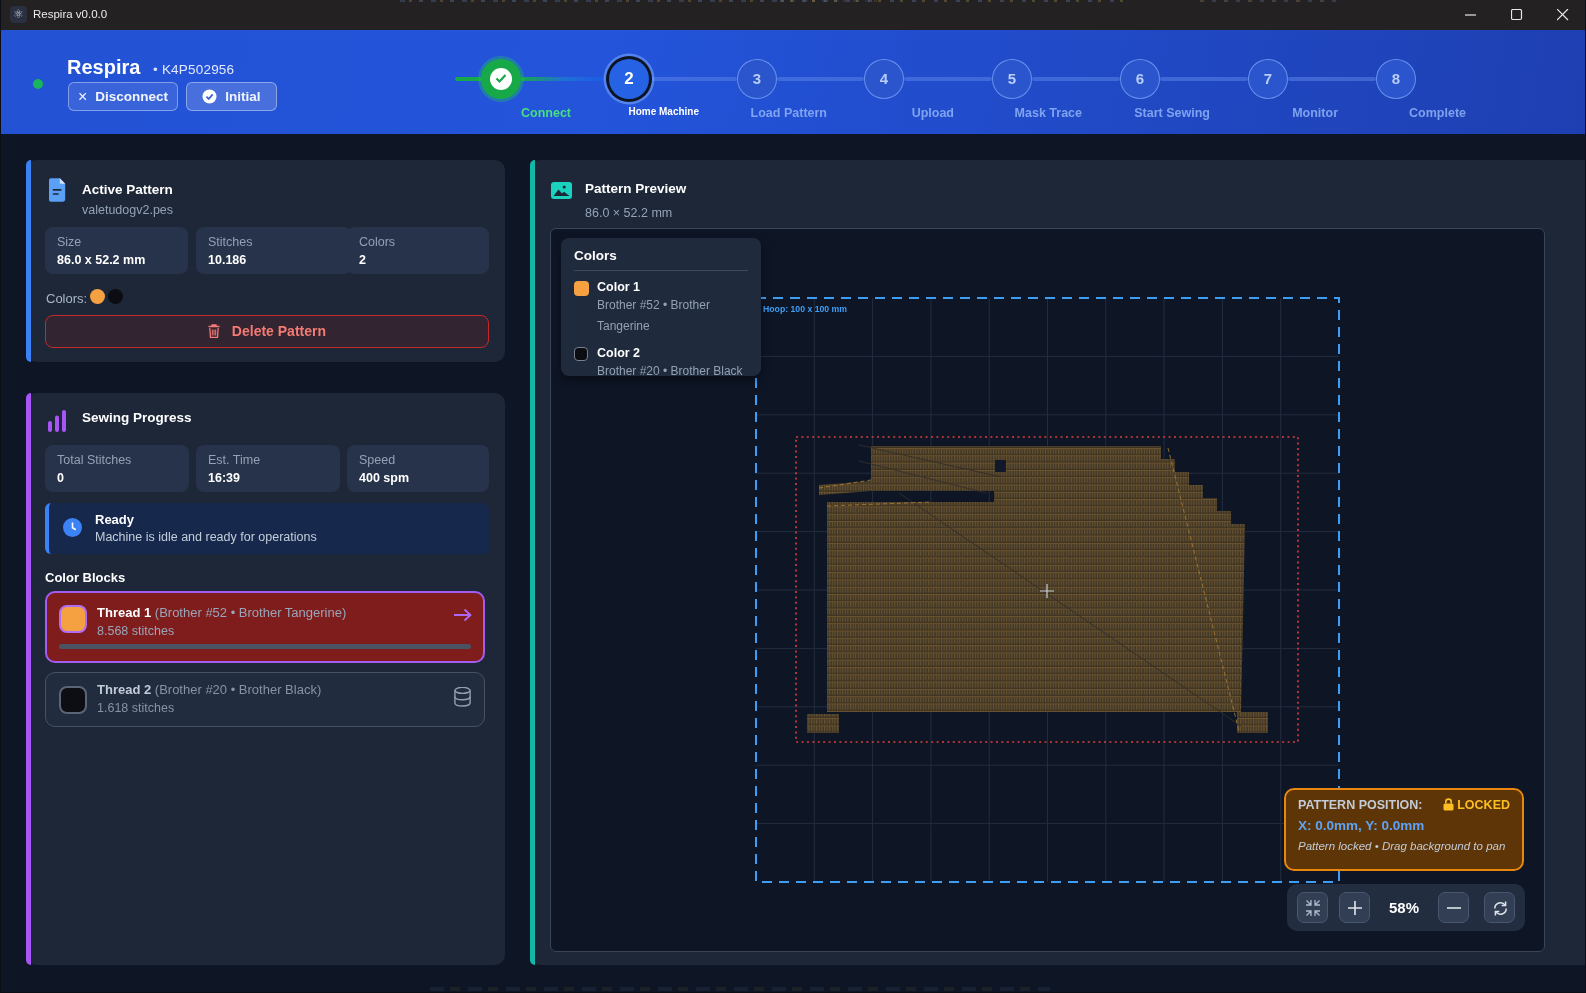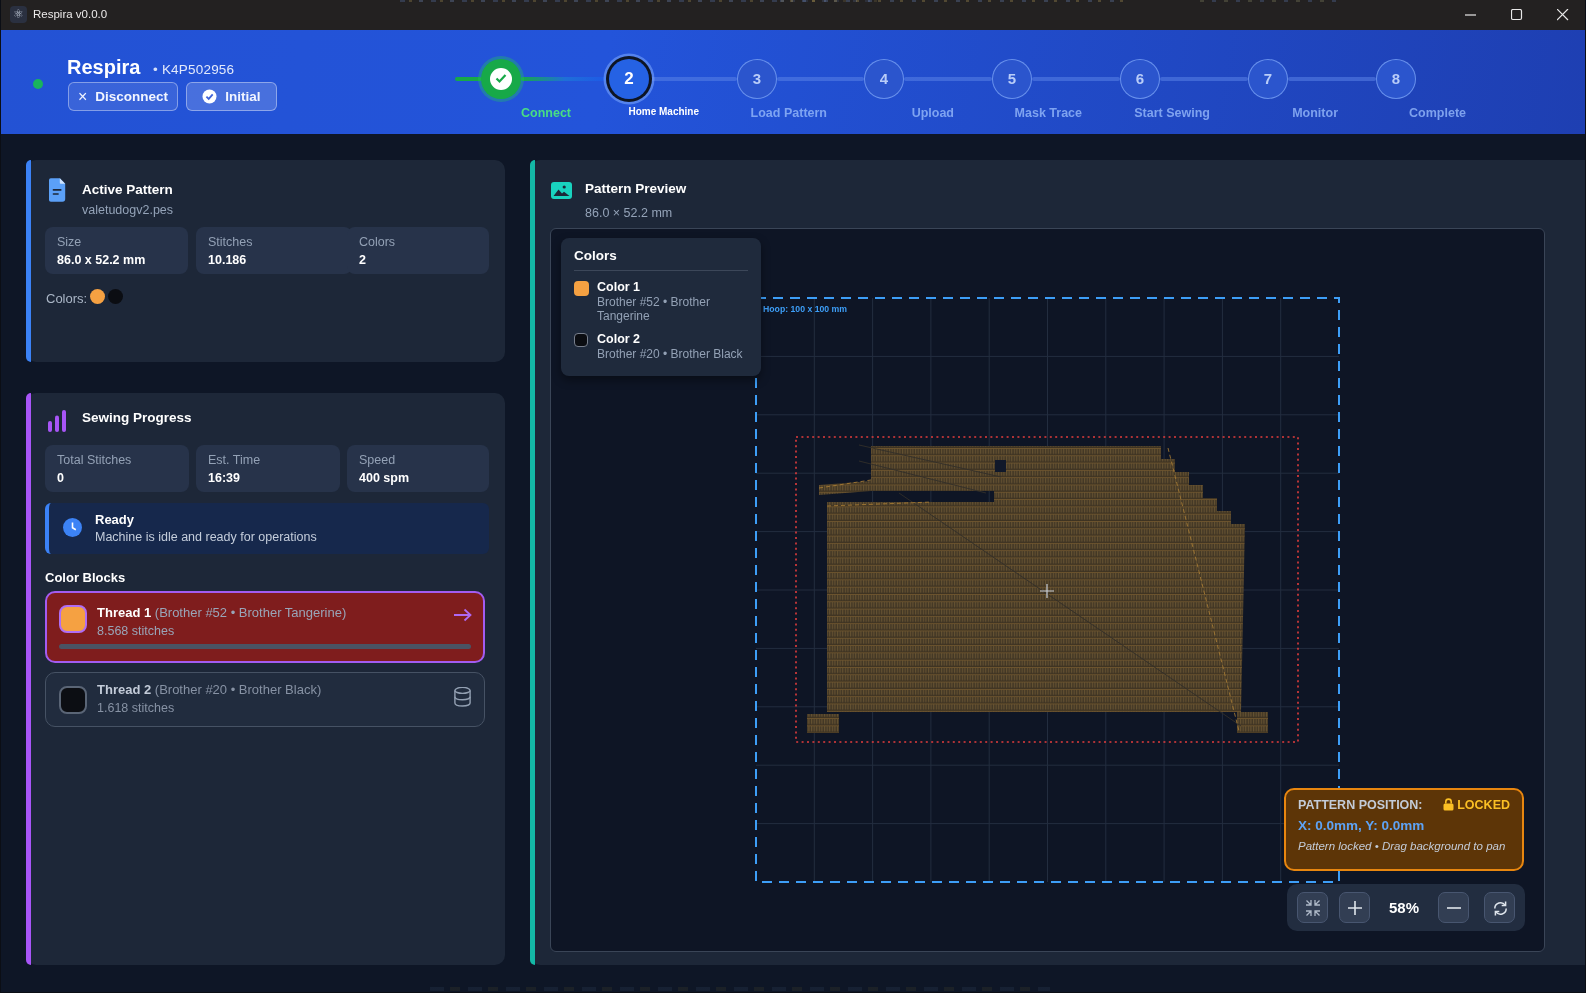--- a/index.html
+++ b/index.html
@@ -44,21 +44,21 @@
 
 #canvas { position:absolute; left:20px; top:68px; width:995px; height:724px; background:#0e1525;
   border:1px solid #3a4557; border-radius:6px; overflow:hidden; }
 
 #legend { position:absolute; left:10px; top:9px; width:200px; height:138px; background:#1f2a3c; border-radius:8px;
   box-shadow:0 4px 10px rgba(0,0,0,0.4); padding:10px 13px; }
 #legend h3 { color:#fff; font-size:13.5px; font-weight:bold; padding-bottom:7px; border-bottom:1px solid #3c4759; }
 .lrow { position:relative; margin-top:9px; }
 .lsw { position:absolute; left:0; top:1px; width:15px; height:15px; border-radius:4px; }
 .lrow .t1 { margin-left:23px; color:#fff; font-size:12.5px; font-weight:bold; }
-.lrow .t2 { margin-left:23px; color:#93a1b5; font-size:12px; line-height:14px; margin-top:1px; width:152px; }
+.lrow .t2 { margin-left:23px; color:#93a1b5; font-size:12px; line-height:21px; margin-top:1px; width:152px; }
 .lrow .t2.nw { white-space:nowrap; width:auto; }
 
 #ppos { position:absolute; left:733px; top:559px; width:240px; height:83px; background:#5d3507;
   border:2px solid #e8860f; border-radius:10px; padding:8px 12px; }
 #ppos .r1 { color:#c3cbd7; font-size:12.5px; font-weight:bold; }
 #ppos .r1 .lk { float:right; color:#fbbf24; }
 #ppos .r2 { color:#5ea3f5; font-size:13.5px; font-weight:bold; margin-top:6px; }
 #ppos .r3 { color:#c3cbd7; font-size:11.5px; font-style:italic; margin-top:7px; white-space:nowrap; }
 
 #zoombar { position:absolute; left:736px; top:655px; width:238px; height:47px; background:#222d40; border-radius:10px; }
@@ -157,20 +157,26 @@
         <div class="lab">Stitches</div>
         <div class="val">10.186</div>
       </div>
     <div class="statbox" style="left:321px; top:67px; width:142px;">
         <div class="lab">Colors</div>
         <div class="val">2</div>
       </div>
     <div class="abs" style="left:20px; top:131px; color:#aab6c6; font-size:13px;">Colors:</div>
     <div class="abs" style="left:64px; top:129px; width:15px; height:15px; border-radius:50%; background:#f5a142;"></div>
     <div class="abs" style="left:82px; top:129px; width:15px; height:15px; border-radius:50%; background:#0b0d12;"></div>
+    <div class="abs" style="left:19px; top:155px; width:444px; height:33px; border:1.5px solid #c42a2a; border-radius:8px; background:rgba(130,28,28,0.22); color:#f47b74; font-size:14px; font-weight:bold; text-align:center; line-height:31px;">
+      <svg width="12" height="14" viewBox="0 0 12 14" style="vertical-align:-2px; margin-right:8px;">
+          <path d="M0.5,2.5 h11 M4,2.5 v-1.5 h4 v1.5 M1.8,4 l0.7,9.5 h7 l0.7,-9.5" fill="none" stroke="#f47b74" stroke-width="1.3"></path>
+          <path d="M4.3,5.5 v6 M6,5.5 v6 M7.7,5.5 v6" stroke="#f47b74" stroke-width="1"></path>
+        </svg>
+      Delete Pattern</div>
   </div>
 
   <div class="card" id="card2" style="left:26px; top:393px; width:479px; height:572px;">
     <div class="stripe" style="background:#a855f7"></div>
     <svg class="abs" style="left:22px;top:17px" width="18" height="22" viewBox="0 0 18 22">
       <rect x="0" y="11" width="4" height="11" rx="2" fill="#a855f7"></rect>
       <rect x="7" y="5.5" width="4" height="16.5" rx="2" fill="#a855f7"></rect>
       <rect x="14" y="0" width="4" height="22" rx="2" fill="#a855f7"></rect>
     </svg>
     <div class="ctitle" style="left:56px; top:17px;">Sewing Progress</div>

